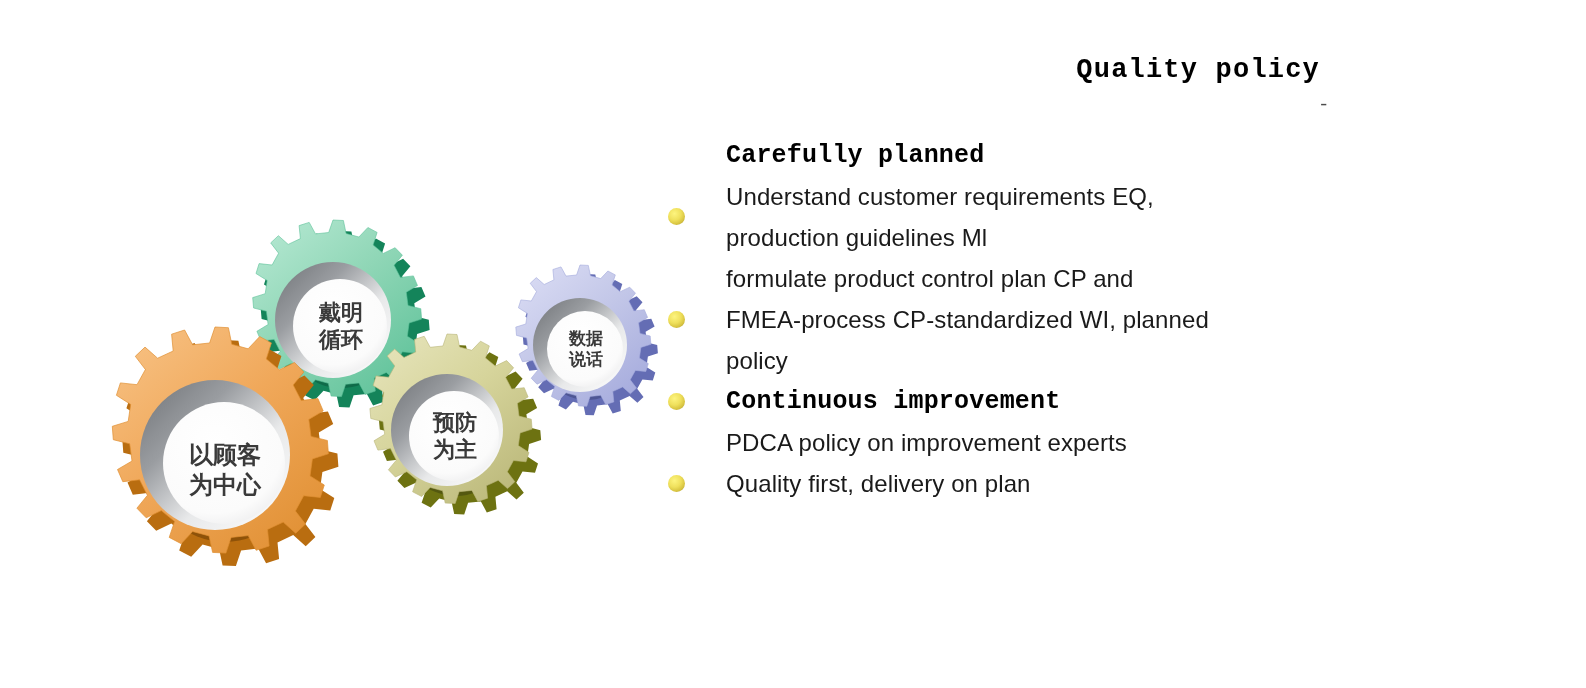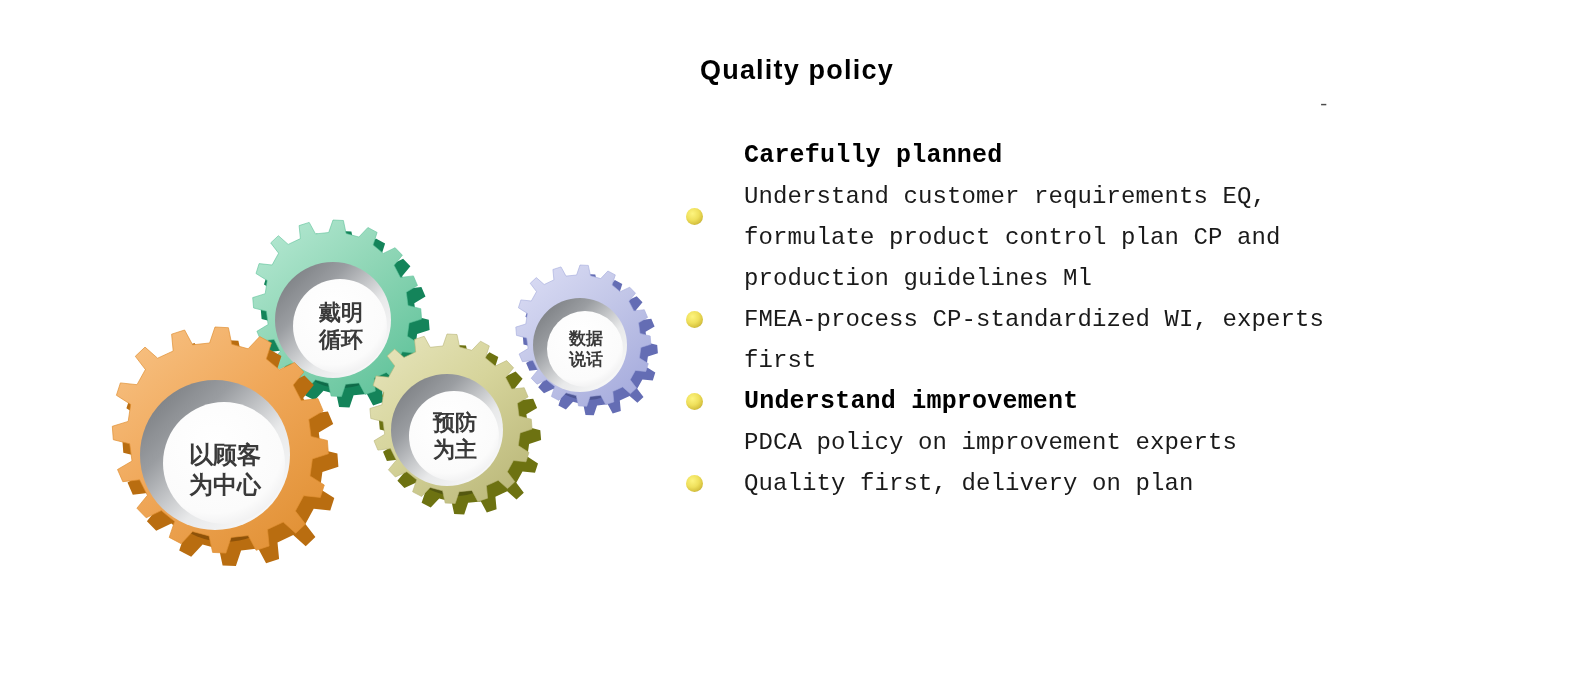--- a/index.html
+++ b/index.html
@@ -24,22 +24,22 @@
     height: 688px;
     background: #ffffff;
   }
 
   
   #title {
     position: absolute;
     left: 700px;
     top: 55px;
     width: 620px;
-    text-align: left;
-    font-family: Liberation Sans, sans-serif;
+    text-align: right;
+    font-family: Liberation Mono, monospace;
     font-size: 27px;
     font-weight: bold;
     letter-spacing: 1.2px;
     color: #000000;
     white-space: nowrap;
   }
 
   
   #dash-mark {
     position: absolute;
@@ -64,21 +64,21 @@
   .gear-label {
     font-family: "DejaVu Sans", "Liberation Sans", sans-serif;
     font-weight: bold;
     fill: #3a3a3a;
     text-anchor: middle;
   }
 
   
   #policy-list {
     position: absolute;
-    left: 686px;
+    left: 668px;
     top: 135px;
     width: 760px;
   }
   .policy-block {
     position: relative;
   }
   .bullet-dot {
     position: absolute;
     left: 0px;
     width: 17px;
@@ -94,21 +94,21 @@
     font-size: 25px;
     font-weight: bold;
     line-height: 41px;
     letter-spacing: 0.2px;
     color: #000000;
     white-space: nowrap;
   }
   .policy-body {
     margin: 0;
     padding: 0 0 0 58px;
-    font-family: Liberation Mono, monospace;
+    font-family: Liberation Sans, sans-serif;
     font-size: 24px;
     font-weight: normal;
     line-height: 41px;
     letter-spacing: 0.1px;
     color: #1a1a1a;
   }
   .policy-body span { display: block; white-space: nowrap; }
 </style>
 </head>
 <body>
@@ -219,36 +219,36 @@
     </svg>
   </div>
 
   <div id="policy-list">
 
     <div class="policy-block">
       <span class="bullet-dot" style="top:73px;"></span>
       <div class="policy-heading">Carefully planned</div>
       <div class="policy-body">
         <span>Understand customer requirements EQ,</span>
+        <span>production guidelines Ml</span>
         <span>formulate product control plan CP and</span>
-        <span>production guidelines Ml</span>
       </div>
     </div>
 
     <div class="policy-block">
       <span class="bullet-dot" style="top:12px;"></span>
       <div class="policy-body">
-        <span>FMEA-process CP-standardized WI, experts</span>
-        <span>first</span>
+        <span>FMEA-process CP-standardized WI, planned</span>
+        <span>policy</span>
       </div>
     </div>
 
     <div class="policy-block">
       <span class="bullet-dot" style="top:12px;"></span>
-      <div class="policy-heading">Understand improvement</div>
+      <div class="policy-heading">Continuous improvement</div>
       <div class="policy-body">
         <span>PDCA policy on improvement experts</span>
       </div>
     </div>
 
     <div class="policy-block">
       <span class="bullet-dot" style="top:12px;"></span>
       <div class="policy-body">
         <span>Quality first, delivery on plan</span>
       </div>

